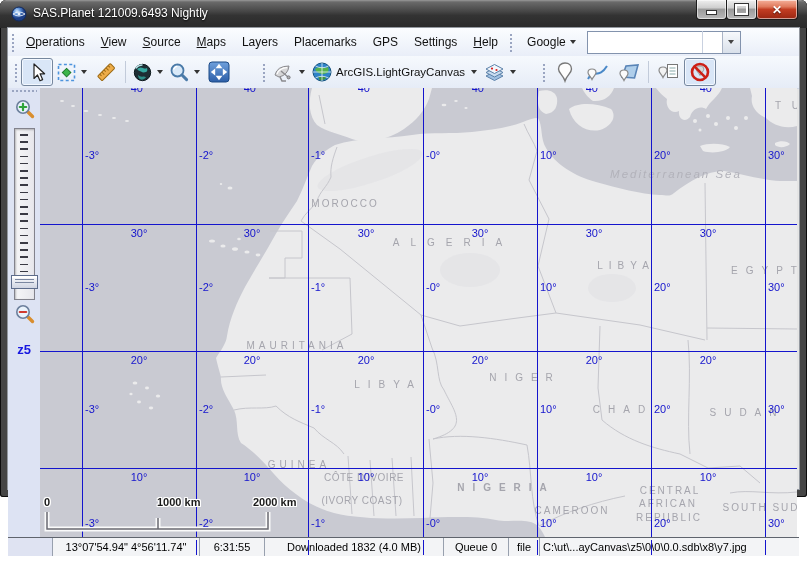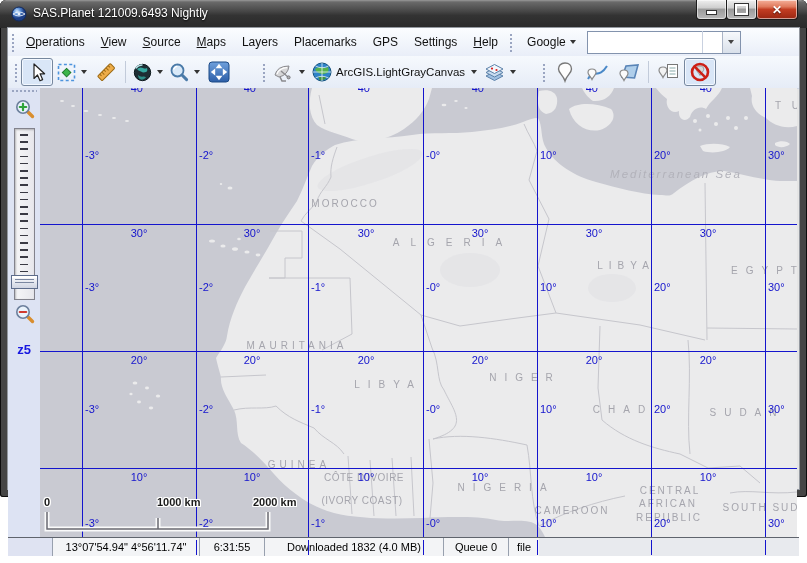--- a/index.html
+++ b/index.html
@@ -472,37 +472,38 @@
         <span class="mlabel cc6" style="left: 586px; top: 172px;">LIBYA</span>
         <span class="mlabel cc8" style="left: 728px; top: 177px;">EGYPT</span>
         <span class="mlabel cc4" style="left: 257px; top: 252px;">MAURITANIA</span>
         <span class="mlabel cc8" style="left: 348px; top: 291px;">LIBYA</span>
         <span class="mlabel cc8" style="left: 485px; top: 284px;">NIGER</span>
         <span class="mlabel cc8" style="left: 583px; top: 316px;">CHAD</span>
         <span class="mlabel cc8" style="left: 707px; top: 319px;">SUDAN</span>
         <span class="mlabel cc4" style="left: 259px; top: 371px;">GUINEA</span>
         <span class="mlabel cc0" style="left: 324px; top: 384px;">CÔTE D'IVOIRE</span>
         <span class="mlabel cc0" style="left: 322px; top: 407px; text-align: center;">(IVORY COAST)</span>
-        <span class="mlabel cc8" style="left: 466px; top: 394px;">NIGERIA</span>
+        <span class="mlabel cc8" style="left: 466px; top: 394px; font-weight: bold;">NIGERIA</span>
         <span class="mlabel cc2" style="left: 532px; top: 417px;">CAMEROON</span>
         <span class="mlabel cc2" style="left: 630px; top: 397px;">CENTRAL</span>
         <span class="mlabel cc2" style="left: 628px; top: 410px;">AFRICAN</span>
         <span class="mlabel cc2" style="left: 629px; top: 424px;">REPUBLIC</span>
         <span class="mlabel cc2" style="left: 730px; top: 414px;">SOUTH SUDAN</span>
         <span class="mlabel cc4" style="left: 749px; top: 12px;">T U</span>
         <span class="mlabel sea-label" style="left: 636px; top: 80px;">Mediterranean Sea</span>
       </div>
 
     <div class="statusbar">
       <div class="pane first" style="width:44px"></div>
       <div class="pane" style="width:146px">13°07'54.94" 4°56'11.74"</div>
       <div class="pane" style="width:64px">6:31:55</div>
       <div class="pane" style="width:178px">Downloaded 1832 (4.0 MB)</div>
       <div class="pane" style="width:64px">Queue 0</div>
       <div class="pane" style="width:30px">file</div>
+      <div class="pane path">C:\ut\...ayCanvas\z5\0\0\0.0.sdb\x8\y7.jpg</div>
     <div class="sline" style="left: 188px;"></div>
         <div class="sline" style="left: 300px;"></div>
         <div class="sline" style="left: 415px;"></div>
         <div class="sline" style="left: 529px;"></div>
         <div class="sline" style="left: 643px;"></div>
         <div class="sline" style="left: 757px;"></div>
       </div>
 
   </div>
 </div>

